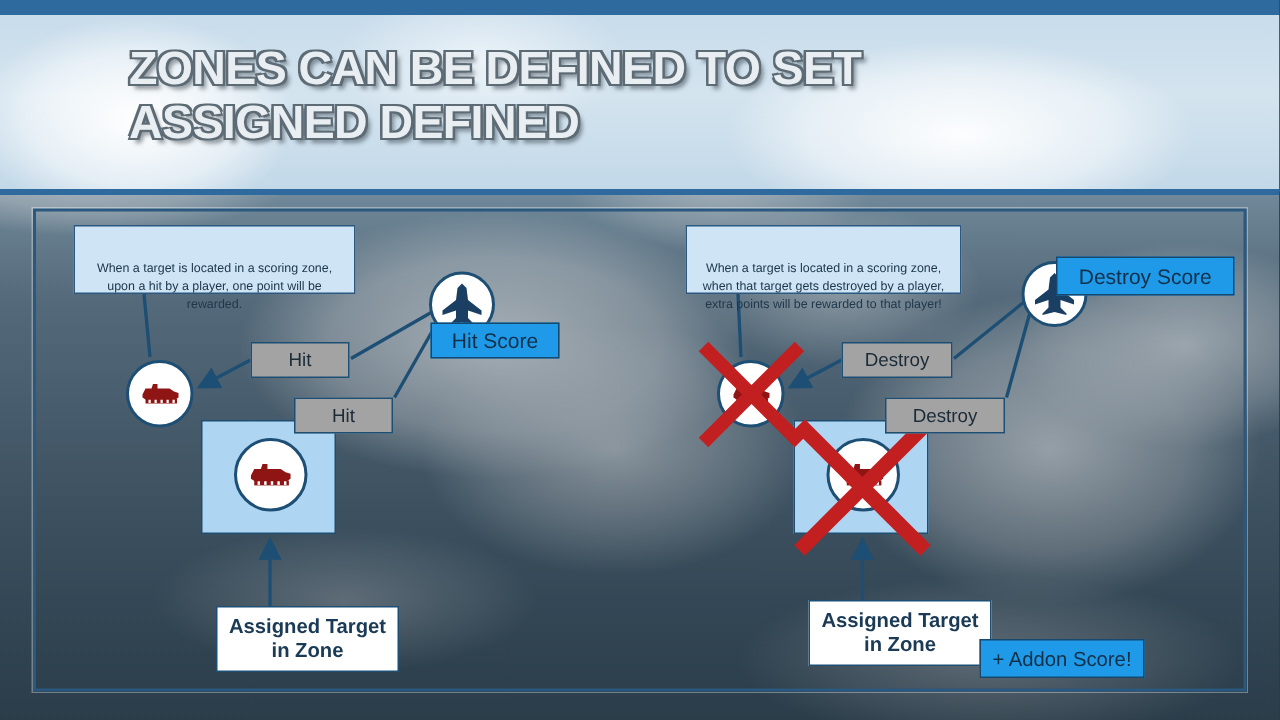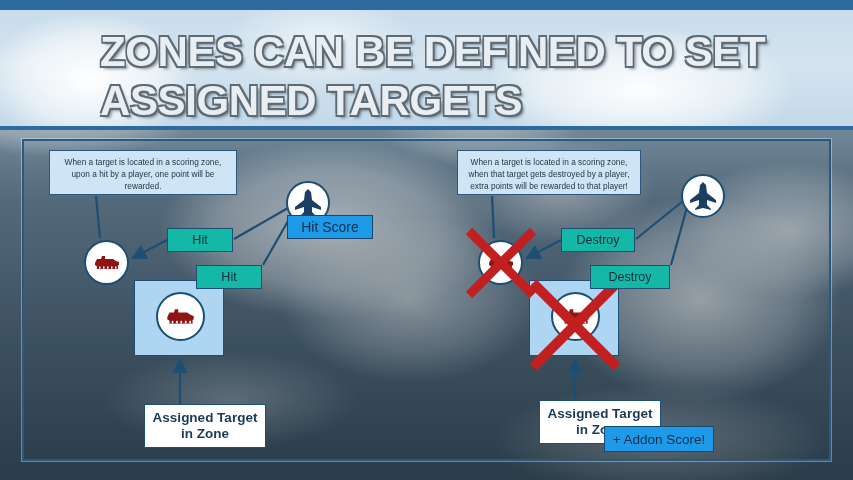--- a/index.html
+++ b/index.html
@@ -68,23 +68,23 @@
       radial-gradient(ellipse 120px 60px at 320px 30px, rgba(255,255,255,.6) 0%, rgba(255,255,255,.2) 55%, rgba(255,255,255,0) 80%);
   }
   .header-rule {
     position: absolute;
     left: 0; top: 126px; width: 853px; height: 4px;
     background: #2f6a9e;
   }
 
   .slide-title {
     position: absolute;
-    left: 100px; top: 28px;
+    left: 86px; top: 28px;
     width: 700px;
-    font-size: 42px;
+    font-size: 31px;
     font-weight: bold;
     line-height: 1.16;
     letter-spacing: -0.4px;
     color: #e9eef2;
     text-shadow:
       -1.6px -1.6px 0 #5d6b75,
        1.6px -1.6px 0 #5d6b75,
       -1.6px  1.6px 0 #5d6b75,
        1.6px  1.6px 0 #5d6b75,
        3px 3px 3px rgba(40,50,60,.5);
@@ -103,30 +103,30 @@
 
   
   .desc-box {
     position: absolute;
     background: #cfe4f5;
     border: 1.5px solid #2a587e;
     color: #20384c;
     font-size: 8.3px;
     line-height: 1.42;
     text-align: center;
-    padding: 6px 8px;
+    padding: 22px 8px;
     box-sizing: border-box;
   }
   #desc-left  { left: 49px;  top: 150px; width: 188px; height: 45px; }
   #desc-right { left: 457px; top: 150px; width: 184px; height: 45px; }
 
   
   .wlabel {
     position: absolute;
-    background: #14b8a6;
+    background: #a3a3a3;
     border: 1.5px solid #1d4e74;
     color: #1b2b38;
     font-size: 12.5px;
     display: flex;
     align-items: center;
     justify-content: center;
     box-sizing: border-box;
   }
   #lbl-hit-1     { left: 167px; top: 228px; width: 66px;  height: 24px; }
   #lbl-hit-2     { left: 196px; top: 265px; width: 66px;  height: 24px; }
@@ -159,21 +159,21 @@
     border: 1.5px solid #17486e;
     color: #13304a;
     font-size: 14px;
     display: flex;
     align-items: center;
     justify-content: center;
     box-sizing: border-box;
   }
   #badge-hit-score     { left: 287px; top: 215px; width: 86px;  height: 24px; }
   #badge-destroy-score { left: 704px; top: 171px; width: 119px; height: 26px; }
-  #badge-addon-score   { left: 604px; top: 426px; width: 110px; height: 26px; font-size: 13.5px; }
+  #badge-addon-score   { left: 653px; top: 426px; width: 110px; height: 26px; font-size: 13.5px; }
 
   
   .zone-rect {
     position: absolute;
     background: #aed6f2;
     border: 1.8px solid #1d4e74;
     box-sizing: border-box;
   }
   #zone-left  { left: 134px; top: 280px; width: 90px;  height: 76px; }
   #zone-right { left: 529px; top: 280px; width: 90px;  height: 76px; }
@@ -222,21 +222,21 @@
   <div class="sky-darken"></div>
 
   <div class="top-bar"></div>
   <div class="header-band">
     <div class="hb-clouds"></div>
   </div>
   <div class="header-rule"></div>
 
   <div class="slide-title">
     <span class="line">ZONES CAN BE DEFINED TO SET</span>
-    <span class="line">ASSIGNED TARGETS</span>
+    <span class="line">ASSIGNED DEFINED</span>
   </div>
 
   <div class="panel"></div>
 
   <svg id="connectors" viewBox="0 0 853 480">
     <defs>
       <marker id="arrow-navy" markerWidth="7" markerHeight="7" refX="6" refY="3.5" orient="auto">
         <path d="M0,0 L7,3.5 L0,7 Z" fill="#1d4e74"></path>
       </marker>
     </defs>
@@ -363,20 +363,21 @@
   <svg class="xmark" style="left:526px; top:276px;" width="98" height="98" viewBox="0 0 98 98">
     <g stroke="#c22020" stroke-width="10" stroke-linecap="butt">
       <line x1="7" y1="7" x2="91" y2="91"></line>
       <line x1="91" y1="7" x2="7" y2="91"></line>
     </g>
   </svg>
 
   <div class="wlabel" id="lbl-destroy-1">Destroy</div>
   <div class="wlabel" id="lbl-destroy-2">Destroy</div>
 
+  <div class="badge" id="badge-destroy-score">Destroy Score</div>
 
   <div class="zone-label" id="zlabel-right">
     <span>Assigned Target</span>
     <span>in Zone</span>
   </div>
 
   <div class="badge" id="badge-addon-score">+ Addon Score!</div>
 
 </div>
 

